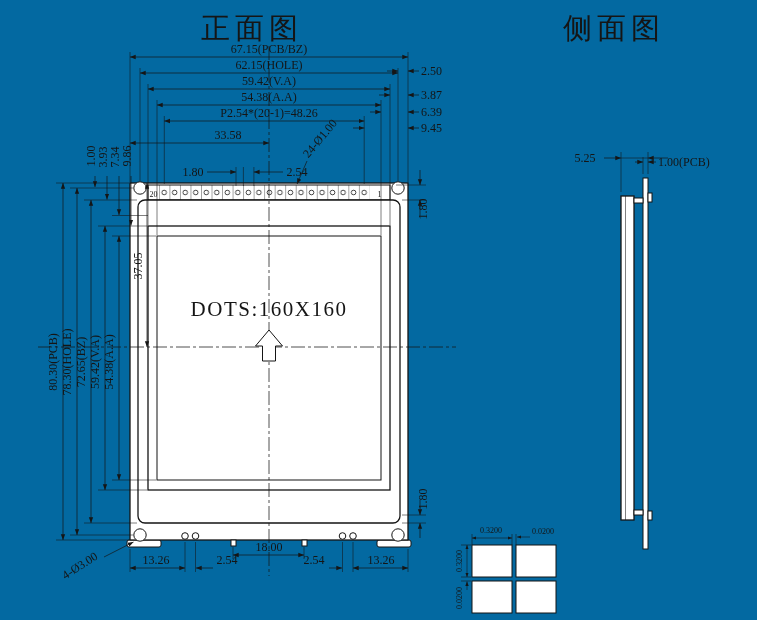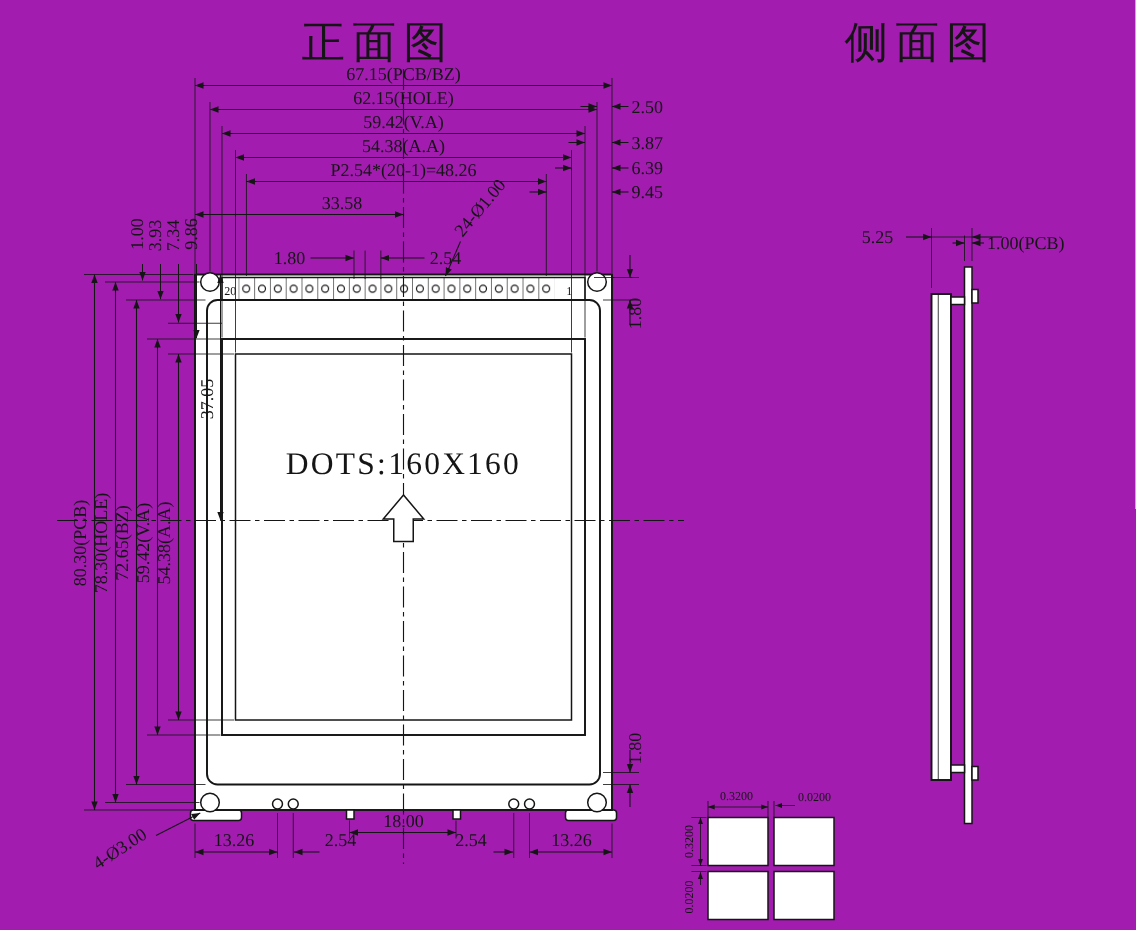--- a/index.html
+++ b/index.html
@@ -1,16 +1,16 @@
 <!DOCTYPE html>
 <html><head>
 <meta charset="utf-8">
 <style>
   html,body{margin:0;padding:0;background:#ffffff;}
-  .page{position:relative;width:757px;height:620px;background:#a21caf;overflow:hidden;}
+  .page{position:relative;width:757px;height:620px;background:#0369a1;overflow:hidden;}
   svg{font-family:"Liberation Serif","DejaVu Serif",serif;}
   text{fill:#151515;font-size:12px;}
   .title{font-size:29px;letter-spacing:5px;}
   .dots{font-size:21px;letter-spacing:1.5px;}
   .small{font-size:8px;}
   .tiny{font-size:8px;}
   .shape{fill:#ffffff;stroke:#151515;stroke-width:1.3;}
   .shape2{fill:#ffffff;stroke:#151515;stroke-width:1;}
   .dim{stroke:#151515;stroke-width:0.7;fill:none;}
   .ext{stroke:#151515;stroke-width:0.55;fill:none;}

